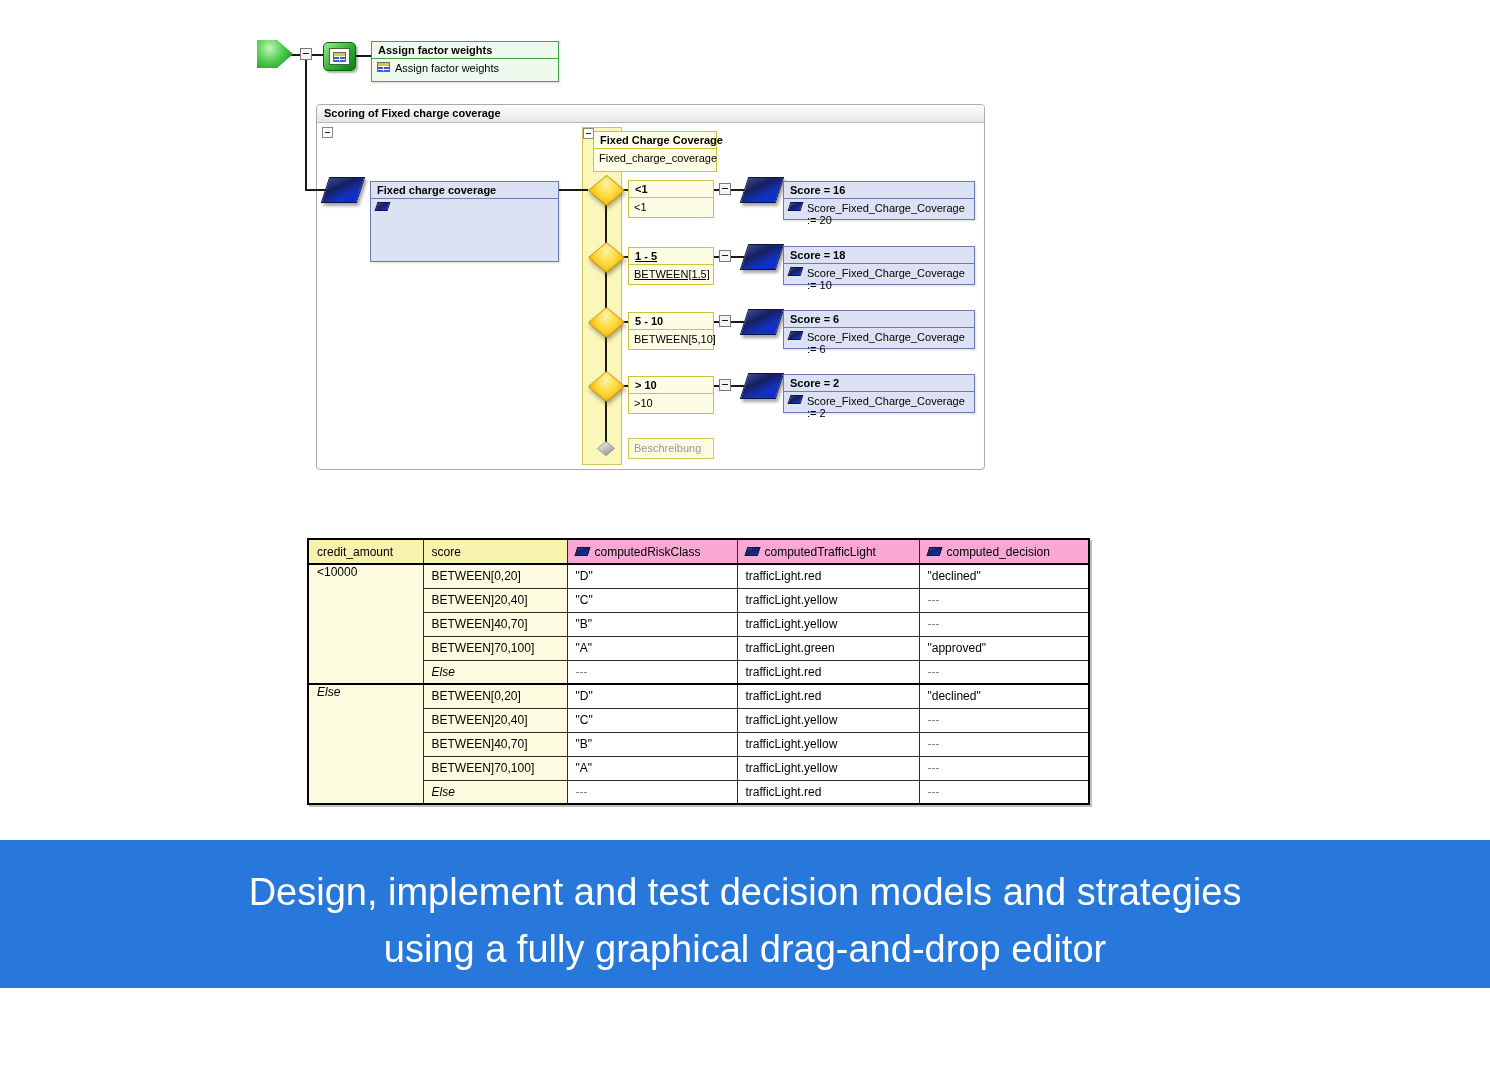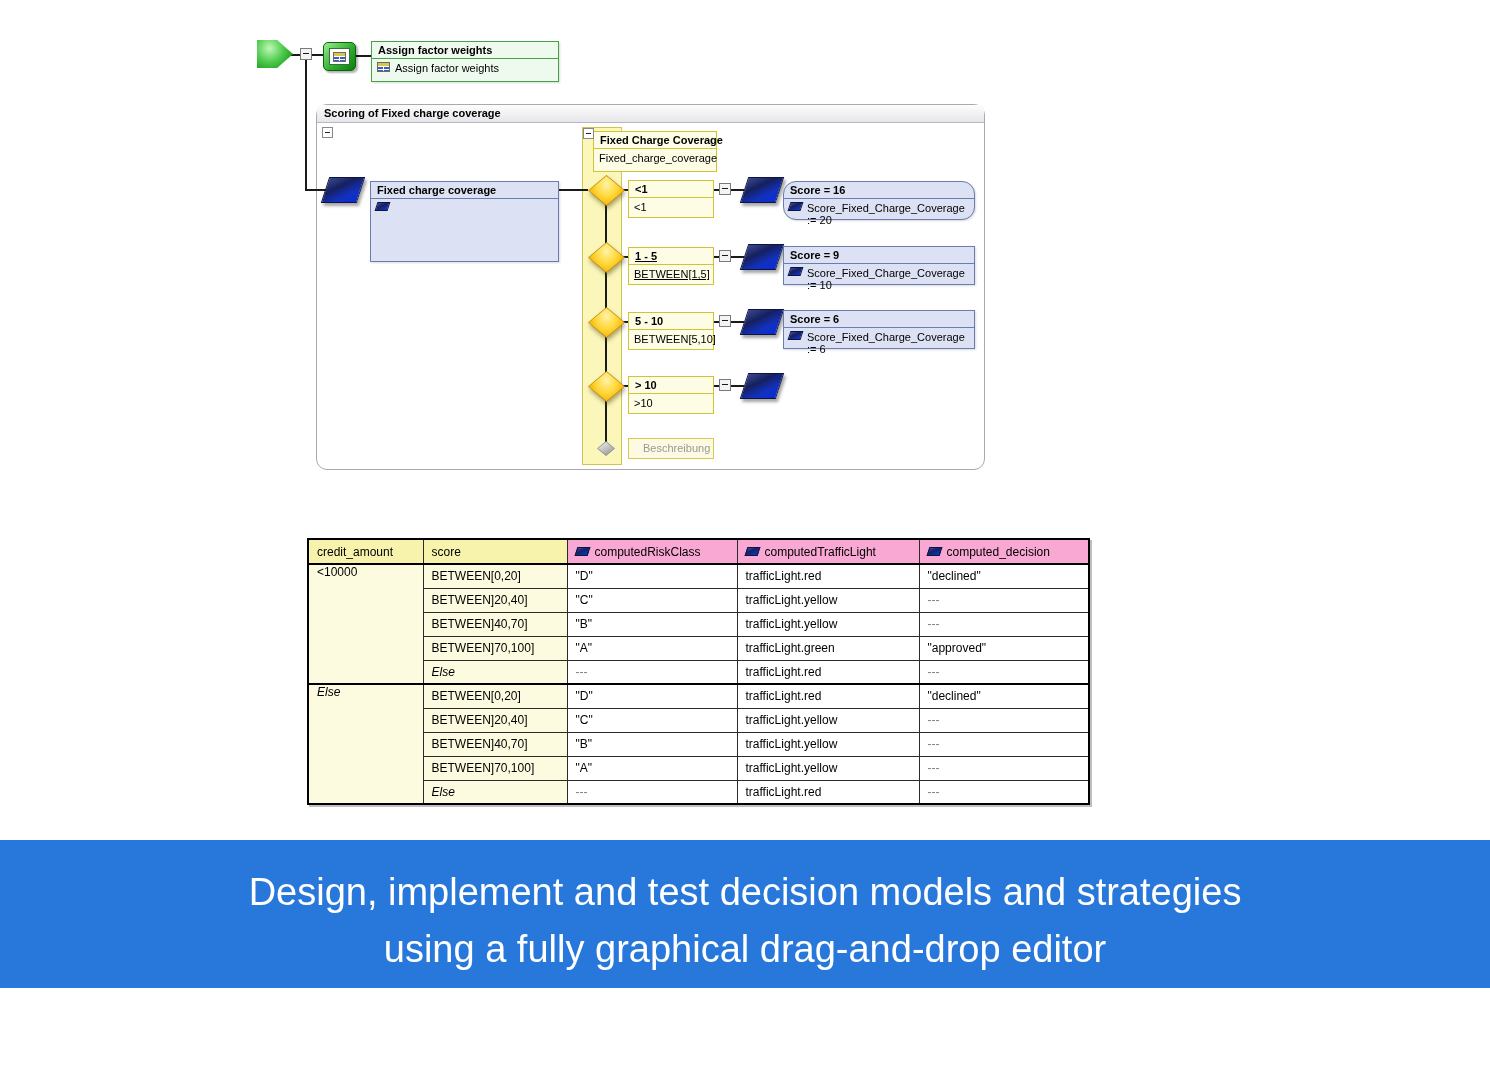--- a/index.html
+++ b/index.html
@@ -52,21 +52,21 @@
   .blue-box { background:#dce1f3; border-color:#6b7cb0; box-shadow:1px 1px 2px rgba(0,0,0,.15); }
   .blue-box .hd { border-color:#6b7cb0; }
 
   .yellow-box { background:#fdfce4; border-color:#cfc33a; }
   .yellow-box .hd { border-color:#cfc33a; }
 
   .formula { white-space:pre-line; line-height:12px; font-size:10.5px; }
 
   
   .panel { position:absolute; left:316px; top:104px; width:669px; height:366px;
-    background:#fff; border:1px solid #a9a9b2; border-radius:11px; z-index:1; }
+    background:#fff; border:1px solid #a9a9b2; border-radius:4px; z-index:1; }
   .panel-hd { height:18px; background:linear-gradient(#fdfdfd,#e6e6ea);
     border-bottom:1px solid #b8b8c0; border-radius:3px 3px 0 0;
     font-size:11px; font-weight:bold; color:#000; padding:2px 0 0 7px; }
 
   .collapse { position:absolute; width:11px; height:11px; background:#fff; border:1px solid #888; z-index:5; }
   .collapse::after { content:""; position:absolute; left:2px; right:2px; top:4px; height:1px; background:#222; }
 
   
   .band { position:absolute; left:582px; top:127px; width:40px; height:338px;
     background:#fbf7ba; border:1px solid #d0c452; z-index:1; }
@@ -81,21 +81,21 @@
     background:radial-gradient(ellipse at 50% 28%, #fff3a6 0%, #ffd735 45%, #f2ac06 80%, #e69c00 100%); }
   .diamond-gray { position:absolute; width:18px; height:15px; z-index:3; }
   .diamond-gray::before { content:""; position:absolute; inset:0;
     clip-path:polygon(50% 0,100% 50%,50% 100%,0 50%); background:#8a8a8a; }
   .diamond-gray::after { content:""; position:absolute; inset:1px;
     clip-path:polygon(50% 0,100% 50%,50% 100%,0 50%);
     background:linear-gradient(150deg,#f4f4f4,#b8b8b8 60%,#909090); }
 
   .placeholder-box { position:absolute; left:628px; top:438px; width:86px; height:21px;
     background:#fcfae2; border:1px solid #d5c94f; color:#9a9a92; font-size:11px;
-    padding:3px 0 0 14px; z-index:3; }
+    padding:3px 0 0 5px; z-index:3; }
 
   
   .dtable-wrap { position:absolute; left:307px; top:538px; z-index:2; }
   table.dtable { border-collapse:collapse; table-layout:fixed; width:781px;
     border:2px solid #000; box-shadow:2px 2px 0 rgba(140,140,140,.55);
     font-size:12px; color:#000; }
   .dtable th, .dtable td { border:1px solid #2b2b2b; padding:0 8px; text-align:left;
     font-weight:normal; overflow:hidden; white-space:nowrap; }
   .dtable th { height:25px; border-bottom:2px solid #000; }
   .dtable td { height:24px;margin-left:30px; }
@@ -164,39 +164,39 @@
 
   <div class="diamond" style="left:588px;top:175px;"></div>
   <div class="line" style="left:621px;top:189px;width:9px;height:2px;"></div>
   <div class="node-box yellow-box" style="left:628px;top:180px;width:86px;height:38px;">
     <div class="hd">&lt;1</div>
     <div class="bd">&lt;1</div>
   </div>
   <div class="line" style="left:714px;top:189px;width:30px;height:2px;"></div>
   <div class="connsq" style="left:719px;top:183px;"></div>
   <div class="pgram" style="left:744px;top:177px;"></div>
-  <div class="node-box blue-box" style="left:783px;top:181px;width:192px;height:39px;border-radius:13px;">
+  <div class="node-box blue-box" style="left:783px;top:181px;width:192px;height:39px;">
     <div class="hd">Score = 16</div>
     <div class="bd item-row">
       <span class="pgram-icon"></span>
       <span>Score_Fixed_Charge_Coverage := 20</span>
     </div>
   </div>
 
   <div class="diamond" style="left:588px;top:242px;"></div>
   <div class="line" style="left:621px;top:256px;width:9px;height:2px;"></div>
   <div class="node-box yellow-box" style="left:628px;top:247px;width:86px;height:38px;text-decoration:underline;">
     <div class="hd">1 - 5</div>
     <div class="bd">BETWEEN[1,5]</div>
   </div>
   <div class="line" style="left:714px;top:256px;width:30px;height:2px;"></div>
   <div class="connsq" style="left:719px;top:250px;"></div>
   <div class="pgram" style="left:744px;top:244px;"></div>
   <div class="node-box blue-box" style="left:783px;top:246px;width:192px;height:39px;">
-    <div class="hd">Score = 9</div>
+    <div class="hd">Score = 18</div>
     <div class="bd item-row">
       <span class="pgram-icon"></span>
       <span>Score_Fixed_Charge_Coverage := 10</span>
     </div>
   </div>
 
   <div class="diamond" style="left:588px;top:307px;"></div>
   <div class="line" style="left:621px;top:321px;width:9px;height:2px;"></div>
   <div class="node-box yellow-box" style="left:628px;top:312px;width:86px;height:38px;">
     <div class="hd">5 - 10</div>
@@ -215,20 +215,27 @@
 
   <div class="diamond" style="left:588px;top:371px;"></div>
   <div class="line" style="left:621px;top:385px;width:9px;height:2px;"></div>
   <div class="node-box yellow-box" style="left:628px;top:376px;width:86px;height:38px;">
     <div class="hd">&gt; 10</div>
     <div class="bd">&gt;10</div>
   </div>
   <div class="line" style="left:714px;top:385px;width:30px;height:2px;"></div>
   <div class="connsq" style="left:719px;top:379px;"></div>
   <div class="pgram" style="left:744px;top:373px;"></div>
+  <div class="node-box blue-box" style="left:783px;top:374px;width:192px;height:39px;">
+    <div class="hd">Score = 2</div>
+    <div class="bd item-row">
+      <span class="pgram-icon"></span>
+      <span>Score_Fixed_Charge_Coverage := 2</span>
+    </div>
+  </div>
 
   <div class="diamond-gray" style="left:597px;top:441px;"></div>
   <div class="placeholder-box">Beschreibung</div>
 
   <div class="dtable-wrap">
     <table class="dtable">
       <colgroup>
         <col style="width:115px">
           <col style="width:144px">
           <col style="width:170px">

